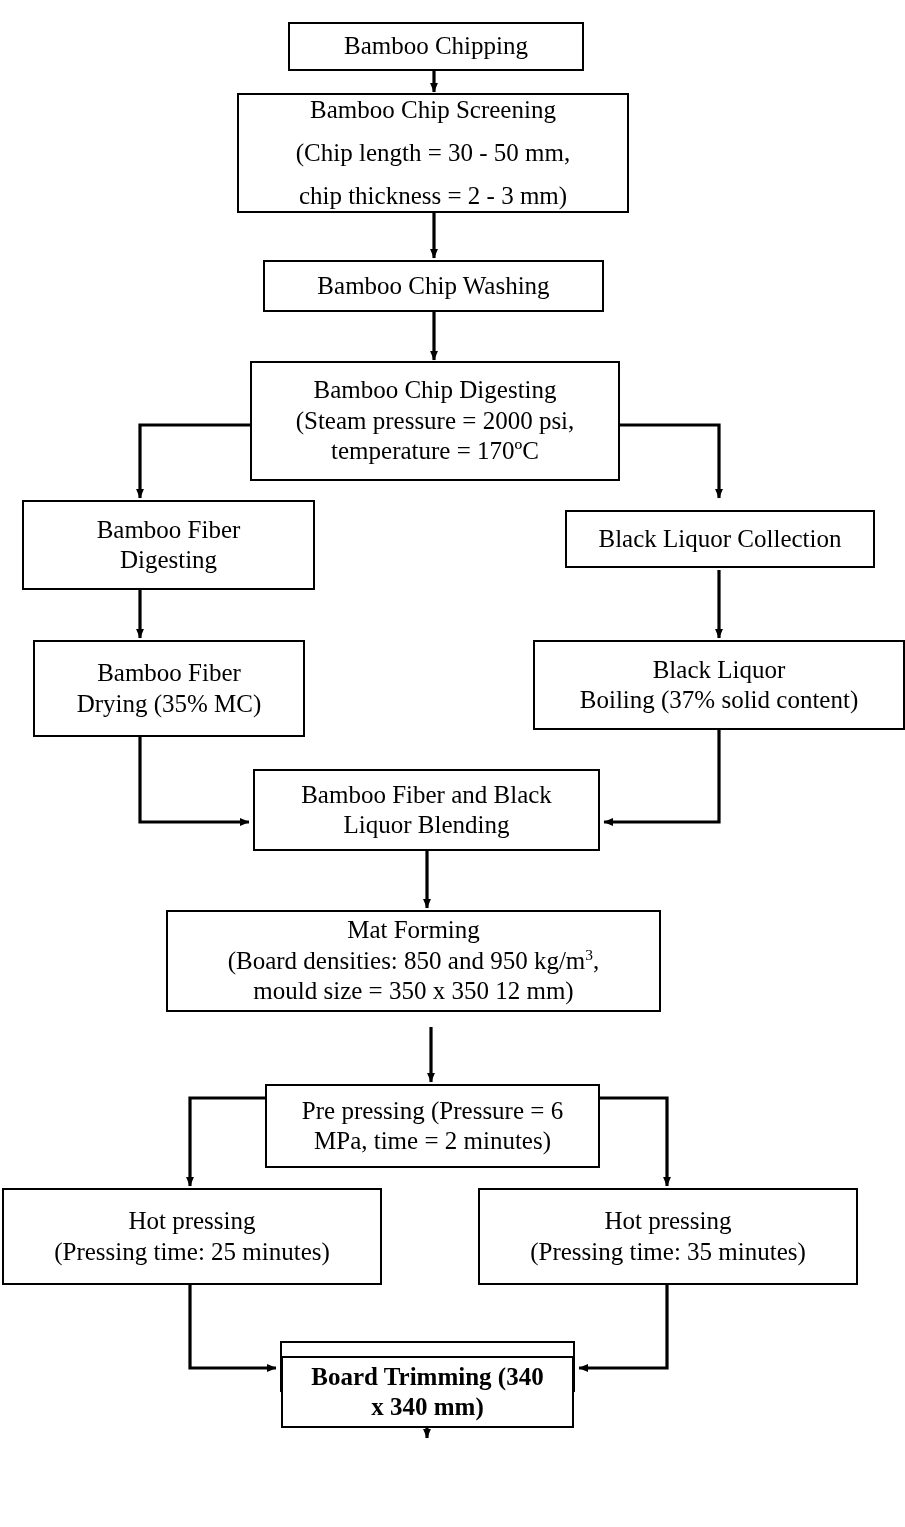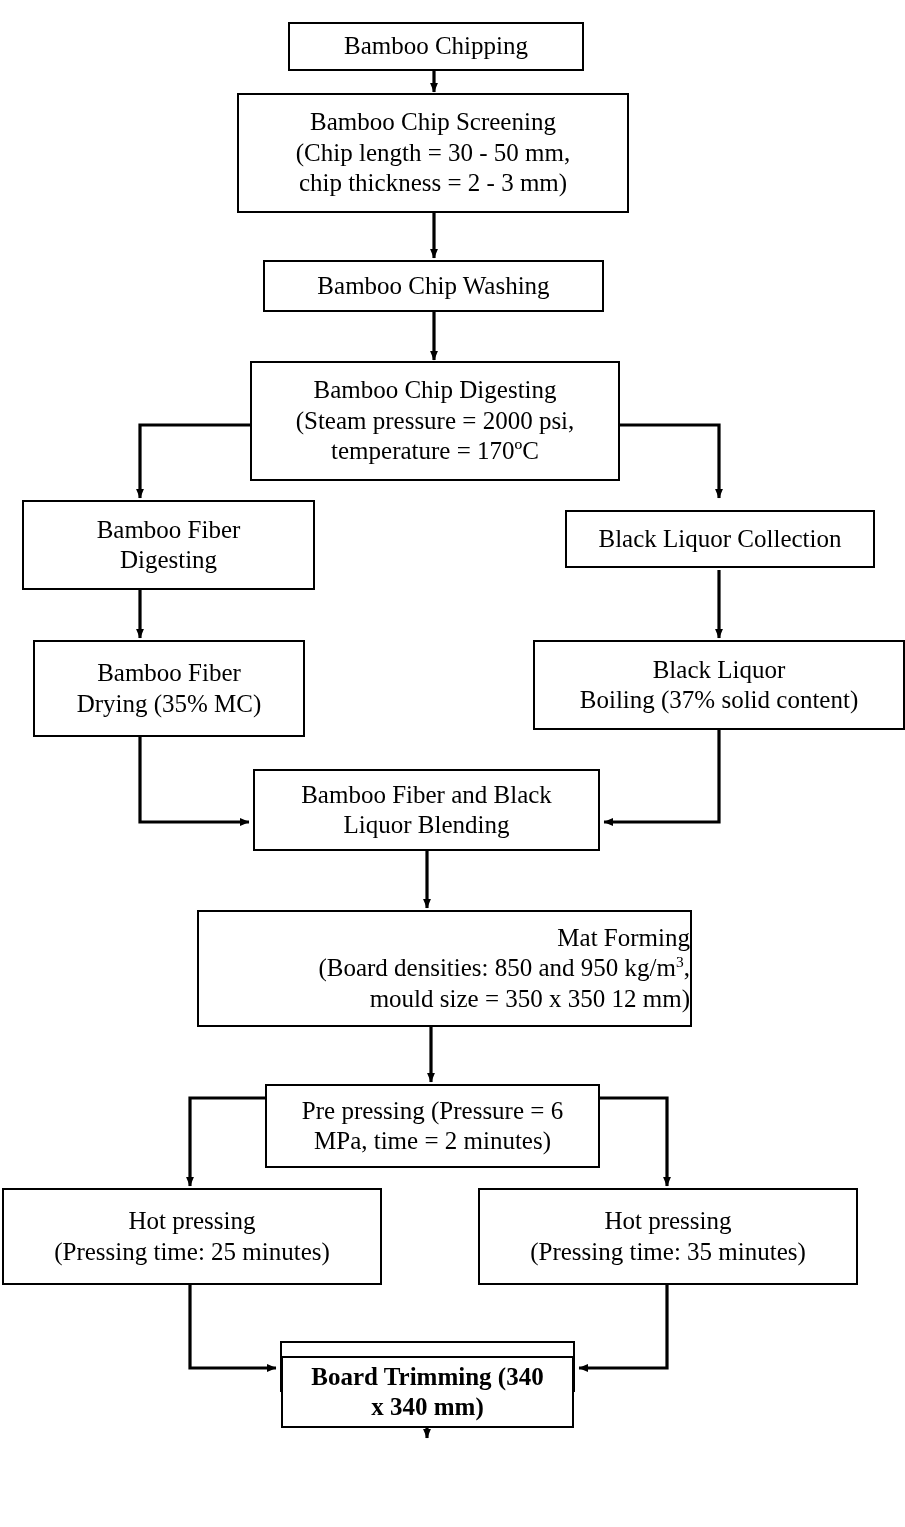--- a/index.html
+++ b/index.html
@@ -92,21 +92,21 @@
       <path d="M667,1285 L667,1368 L579,1368"></path>
 
       <path d="M427,1392 L427,1438"></path>
     </g>
   </svg>
 
   <div class="node" style="left:288px; top:6px; width:296px; height:49px;margin-top:16px;">
     <span class="ln">Bamboo Chipping</span>
   </div>
 
-  <div class="node" style="left:237px; top:93px; width:392px; height:120px;">
+  <div class="node" style="left:237px; top:93px; width:392px; height:120px;justify-content:space-between;">
     <span class="ln">Bamboo Chip Screening</span>
     <span class="ln">(Chip length = 30 - 50 mm,</span>
     <span class="ln">chip thickness = 2 - 3 mm)</span>
   </div>
 
   <div class="node" style="left:263px; top:260px; width:341px; height:52px;">
     <span class="ln">Bamboo Chip Washing</span>
   </div>
 
   <div class="node" style="left:250px; top:361px; width:370px; height:120px;">
@@ -132,21 +132,21 @@
   <div class="node" style="left:533px; top:640px; width:372px; height:90px;">
     <span class="ln">Black Liquor</span>
     <span class="ln">Boiling (37% solid content)</span>
   </div>
 
   <div class="node" style="left:253px; top:769px; width:347px; height:82px;">
     <span class="ln">Bamboo Fiber and Black</span>
     <span class="ln">Liquor Blending</span>
   </div>
 
-  <div class="node" style="left:197px; top:910px; width:495px; height:117px;align-items:flex-end;">
+  <div class="node" style="left:166px; top:910px; width:495px; height:102px;">
     <span class="ln">Mat Forming</span>
     <span class="ln"><span>(Board densities: 850 and 950 kg/m</span><sup>3</sup><span>,</span></span>
     <span class="ln">mould size = 350 x 350 12 mm)</span>
   </div>
 
   <div class="node" style="left:265px; top:1084px; width:335px; height:84px;">
     <span class="ln">Pre pressing (Pressure = 6</span>
     <span class="ln">MPa, time = 2 minutes)</span>
   </div>
 

